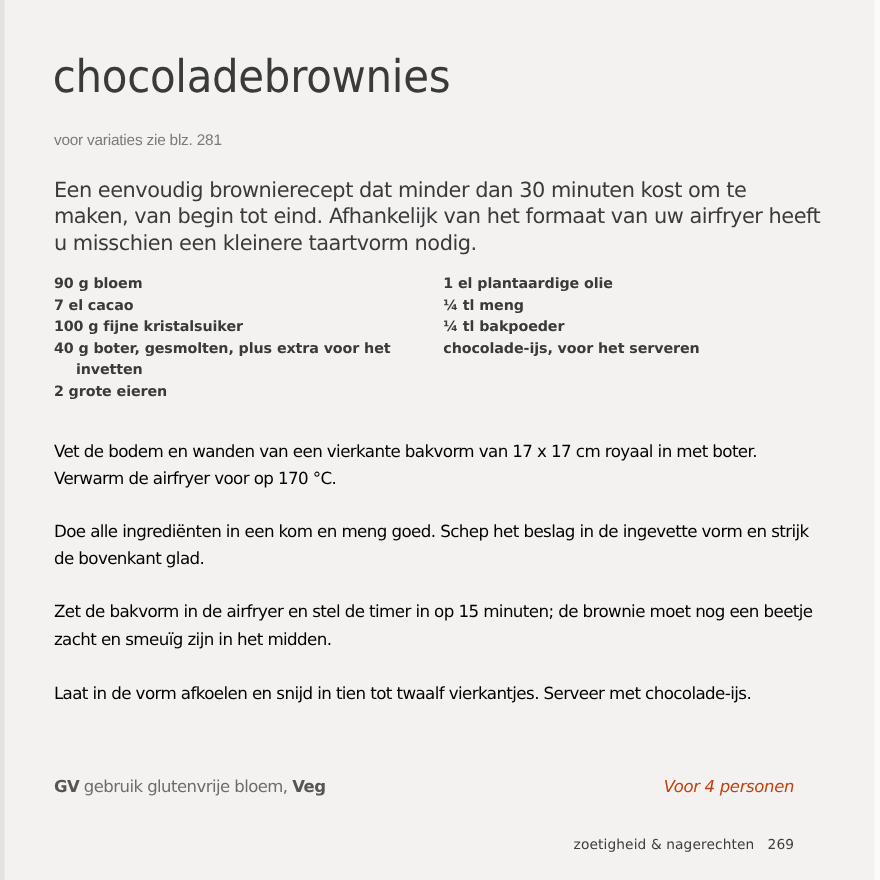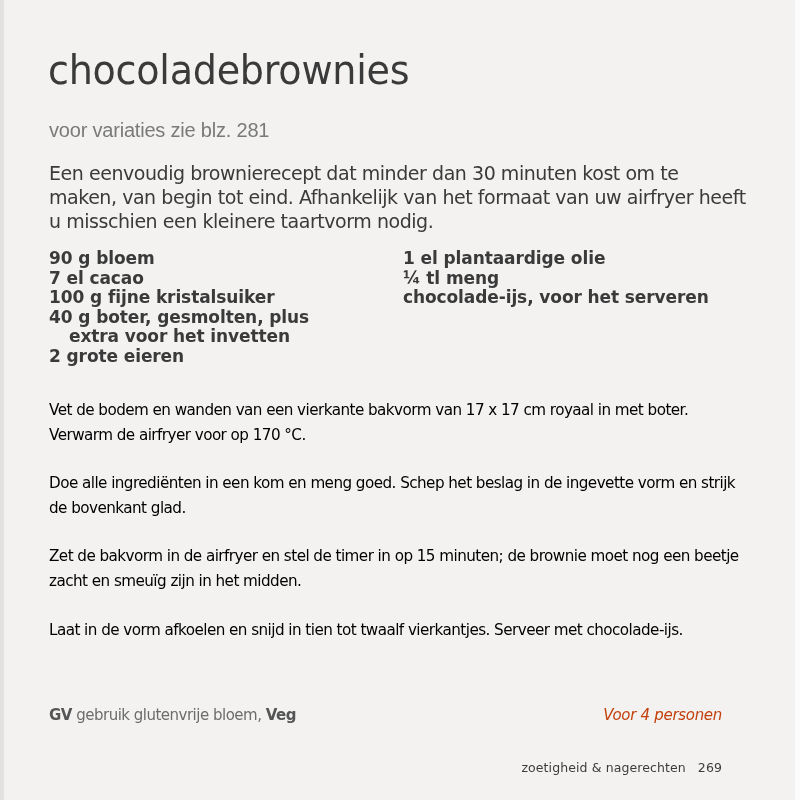--- a/index.html
+++ b/index.html
@@ -16,35 +16,35 @@
   .title {
     position: absolute; left: 48px; top: 40px;
     font-family: "DejaVu Sans", sans-serif;
     font-size: 41px; font-weight: normal; letter-spacing: -0.3px;
     color: #3a3a3a; margin: 0; line-height: 60px;
     transform: scaleX(0.93); transform-origin: left center;
   }
   .variations {
     position: absolute; left: 49px; top: 119px;
     font-family: "Liberation Sans", sans-serif;
-    font-size: 20px; color: #7a7a7a; letter-spacing: -0.2px;
+    font-size: 14px; color: #7a7a7a; letter-spacing: -0.2px;
   }
 
   .intro {
     position: absolute; left: 49px; top: 162px; width: 700px;
     font-family: "DejaVu Sans", sans-serif;
     font-size: 19px; line-height: 23.8px; color: #3a3a3a;
     letter-spacing: -0.45px; margin: 0;
   }
 
   .ingredients {
     position: absolute; top: 249px; left: 49px; width: 700px;
     display: flex;
     font-family: "DejaVu Sans", sans-serif;
-    font-size: 17px; font-weight: bold; line-height: 19.6px;
+    font-size: 13px; font-weight: bold; line-height: 19.6px;
     color: #3a3a3a; letter-spacing: -0.1px;
   }
   .ing-col { list-style: none; margin: 0; padding: 0; }
   .ing-col.left { width: 354px; }
   .ing-col li { padding-left: 20px; text-indent: -20px; }
 
   .method {
     position: absolute; left: 49px; top: 398px; width: 700px;
     font-family: "DejaVu Sans", sans-serif;
     font-size: 15.2px; line-height: 24.6px; color: #000000;
@@ -88,20 +88,21 @@
   <ul class="ing-col left">
     <li>90 g bloem</li>
     <li>7 el cacao</li>
     <li>100 g fijne kristalsuiker</li>
     <li style="width:290px">40 g boter, gesmolten, plus extra voor het invetten</li>
     <li>2 grote eieren</li>
   </ul>
   <ul class="ing-col right">
     <li>1 el plantaardige olie</li>
     <li>¼ tl meng</li>
+    <li>¼ tl bakpoeder</li>
     <li>chocolade-ijs, voor het serveren</li>
   </ul>
 </div>
 
 <div class="method">
   <p>Vet de bodem en wanden van een vierkante bakvorm van 17 x 17 cm royaal in met boter. Verwarm de airfryer voor op 170 °C.</p>
   <p>Doe alle ingrediënten in een kom en meng goed. Schep het beslag in de ingevette vorm en strijk de bovenkant glad.</p>
   <p>Zet de bakvorm in de airfryer en stel de timer in op 15 minuten; de brownie moet nog een beetje zacht en smeuïg zijn in het midden.</p>
   <p>Laat in de vorm afkoelen en snijd in tien tot twaalf vierkantjes. Serveer met chocolade-ijs.</p>
 </div>

